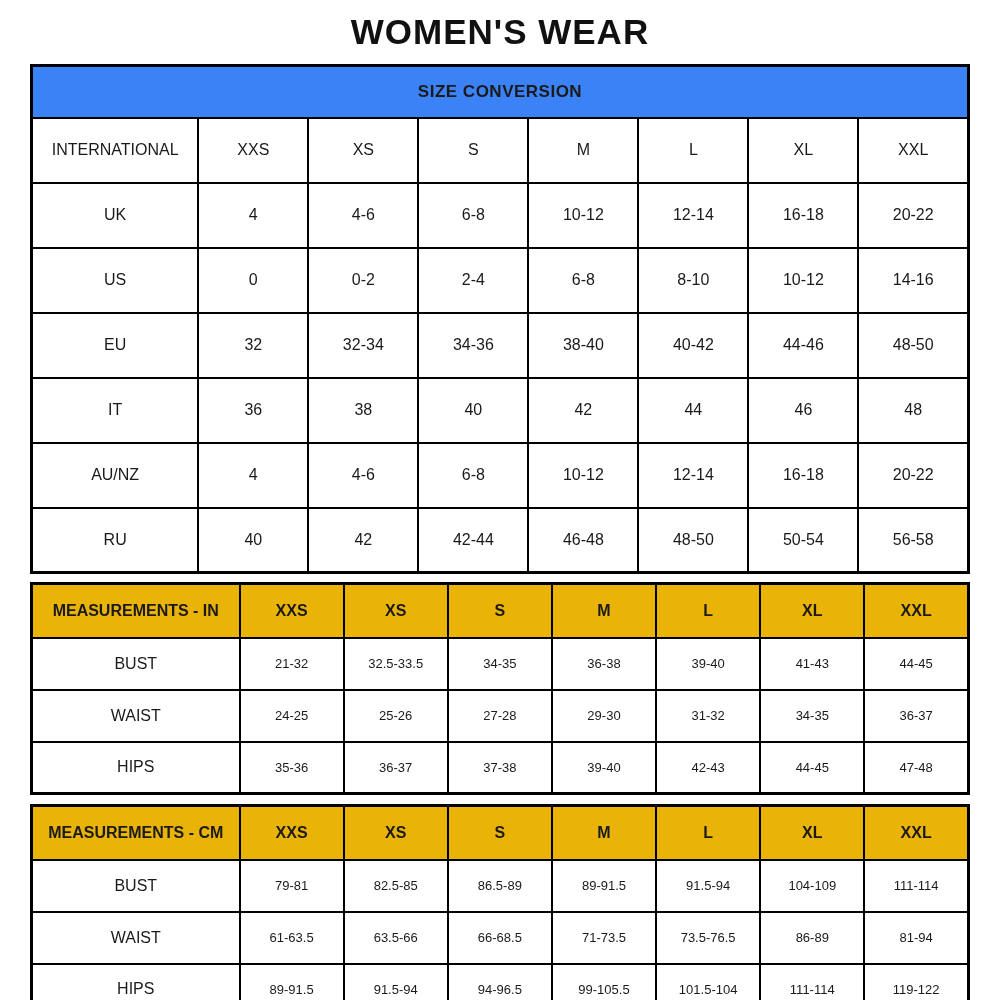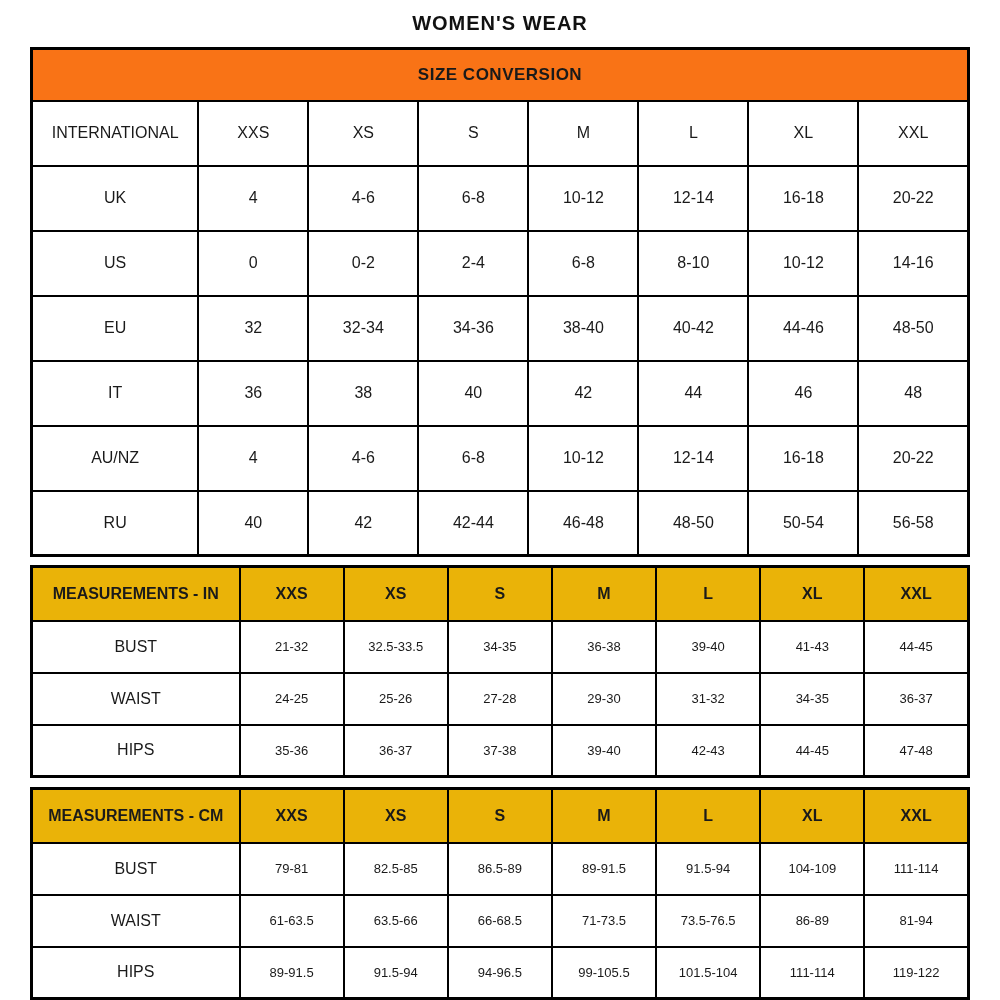--- a/index.html
+++ b/index.html
@@ -6,42 +6,42 @@
   html, body {
     width: 1000px; height: 1000px;
     background: #ffffff;
     font-family: "Liberation Sans", sans-serif;
     color: #1a1a1a;
     overflow: hidden;
   }
   .page { padding: 12px 30px 0 30px; }
   h1.page-title {
     text-align: center;
-    font-size: 20px;
+    font-size: 35px;
     font-weight: bold;
     letter-spacing: 1px;
     color: #111111;
     margin-bottom: 12px;
   }
   table.size-table {
     width: 940px;
     border-collapse: collapse;
     table-layout: fixed;
     border: 3px solid #000000;
   }
   table.size-table th, table.size-table td {
     border: 2px solid #000000;
     text-align: center;
     vertical-align: middle;
     padding: 0 2px;
     overflow: hidden;
     white-space: nowrap;
   }
   .banner {
-    background: #f97316;
+    background: #3b82f6;
     font-size: 17px;
     font-weight: bold;
     letter-spacing: 0.5px;
     height: 52px;
   }
   .header-row th {
     background: #eab308;
     font-size: 16px;
     font-weight: bold;
     height: 54px;

